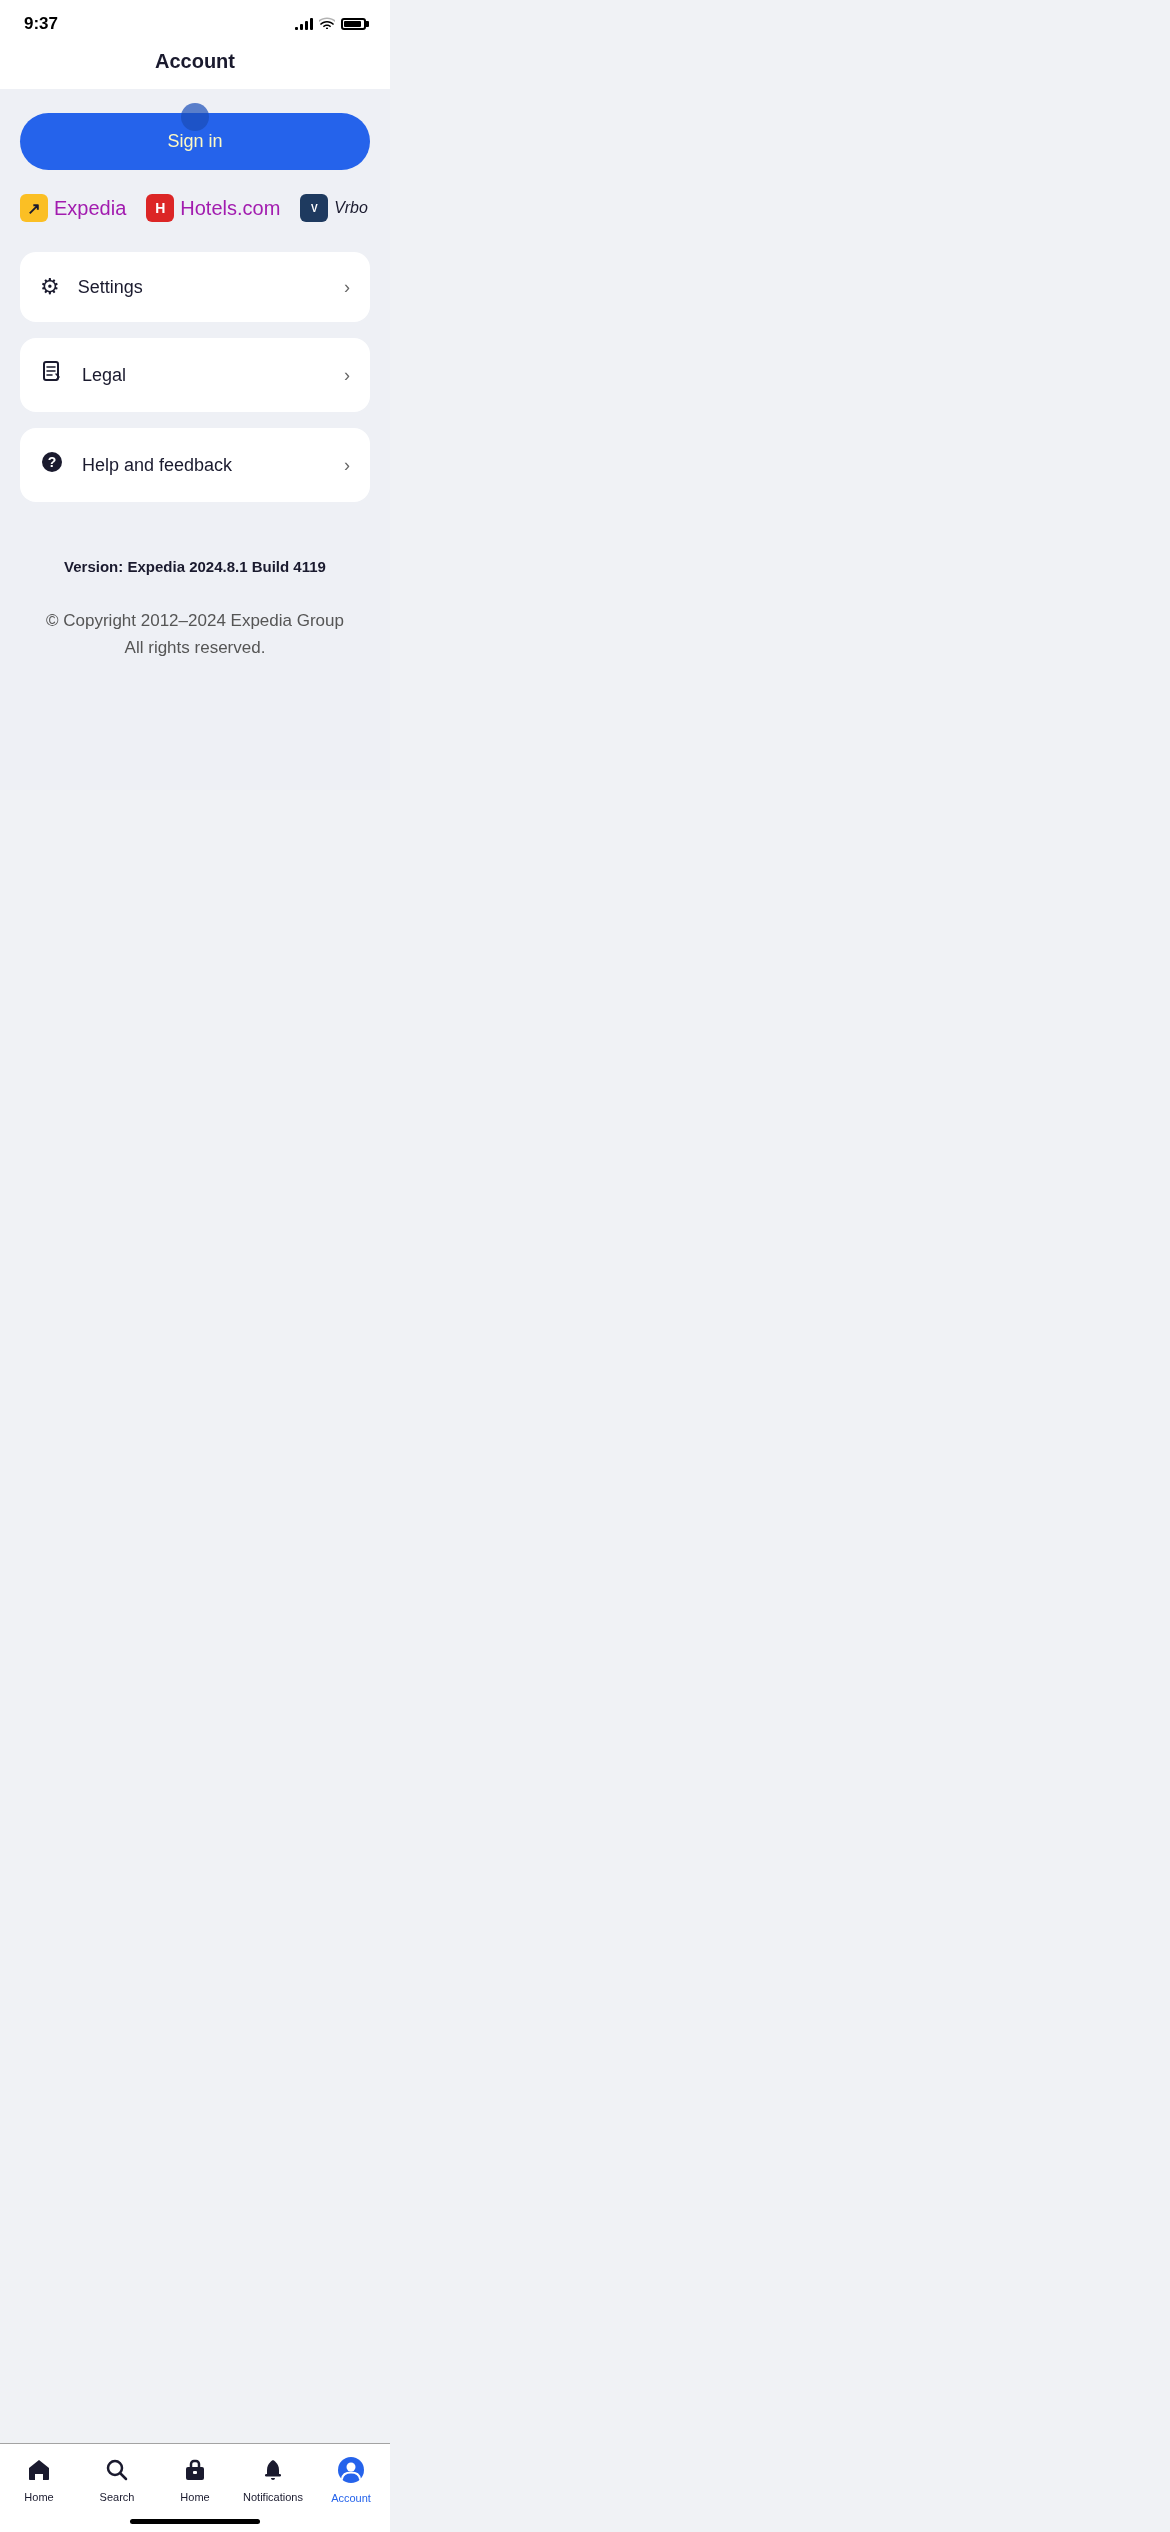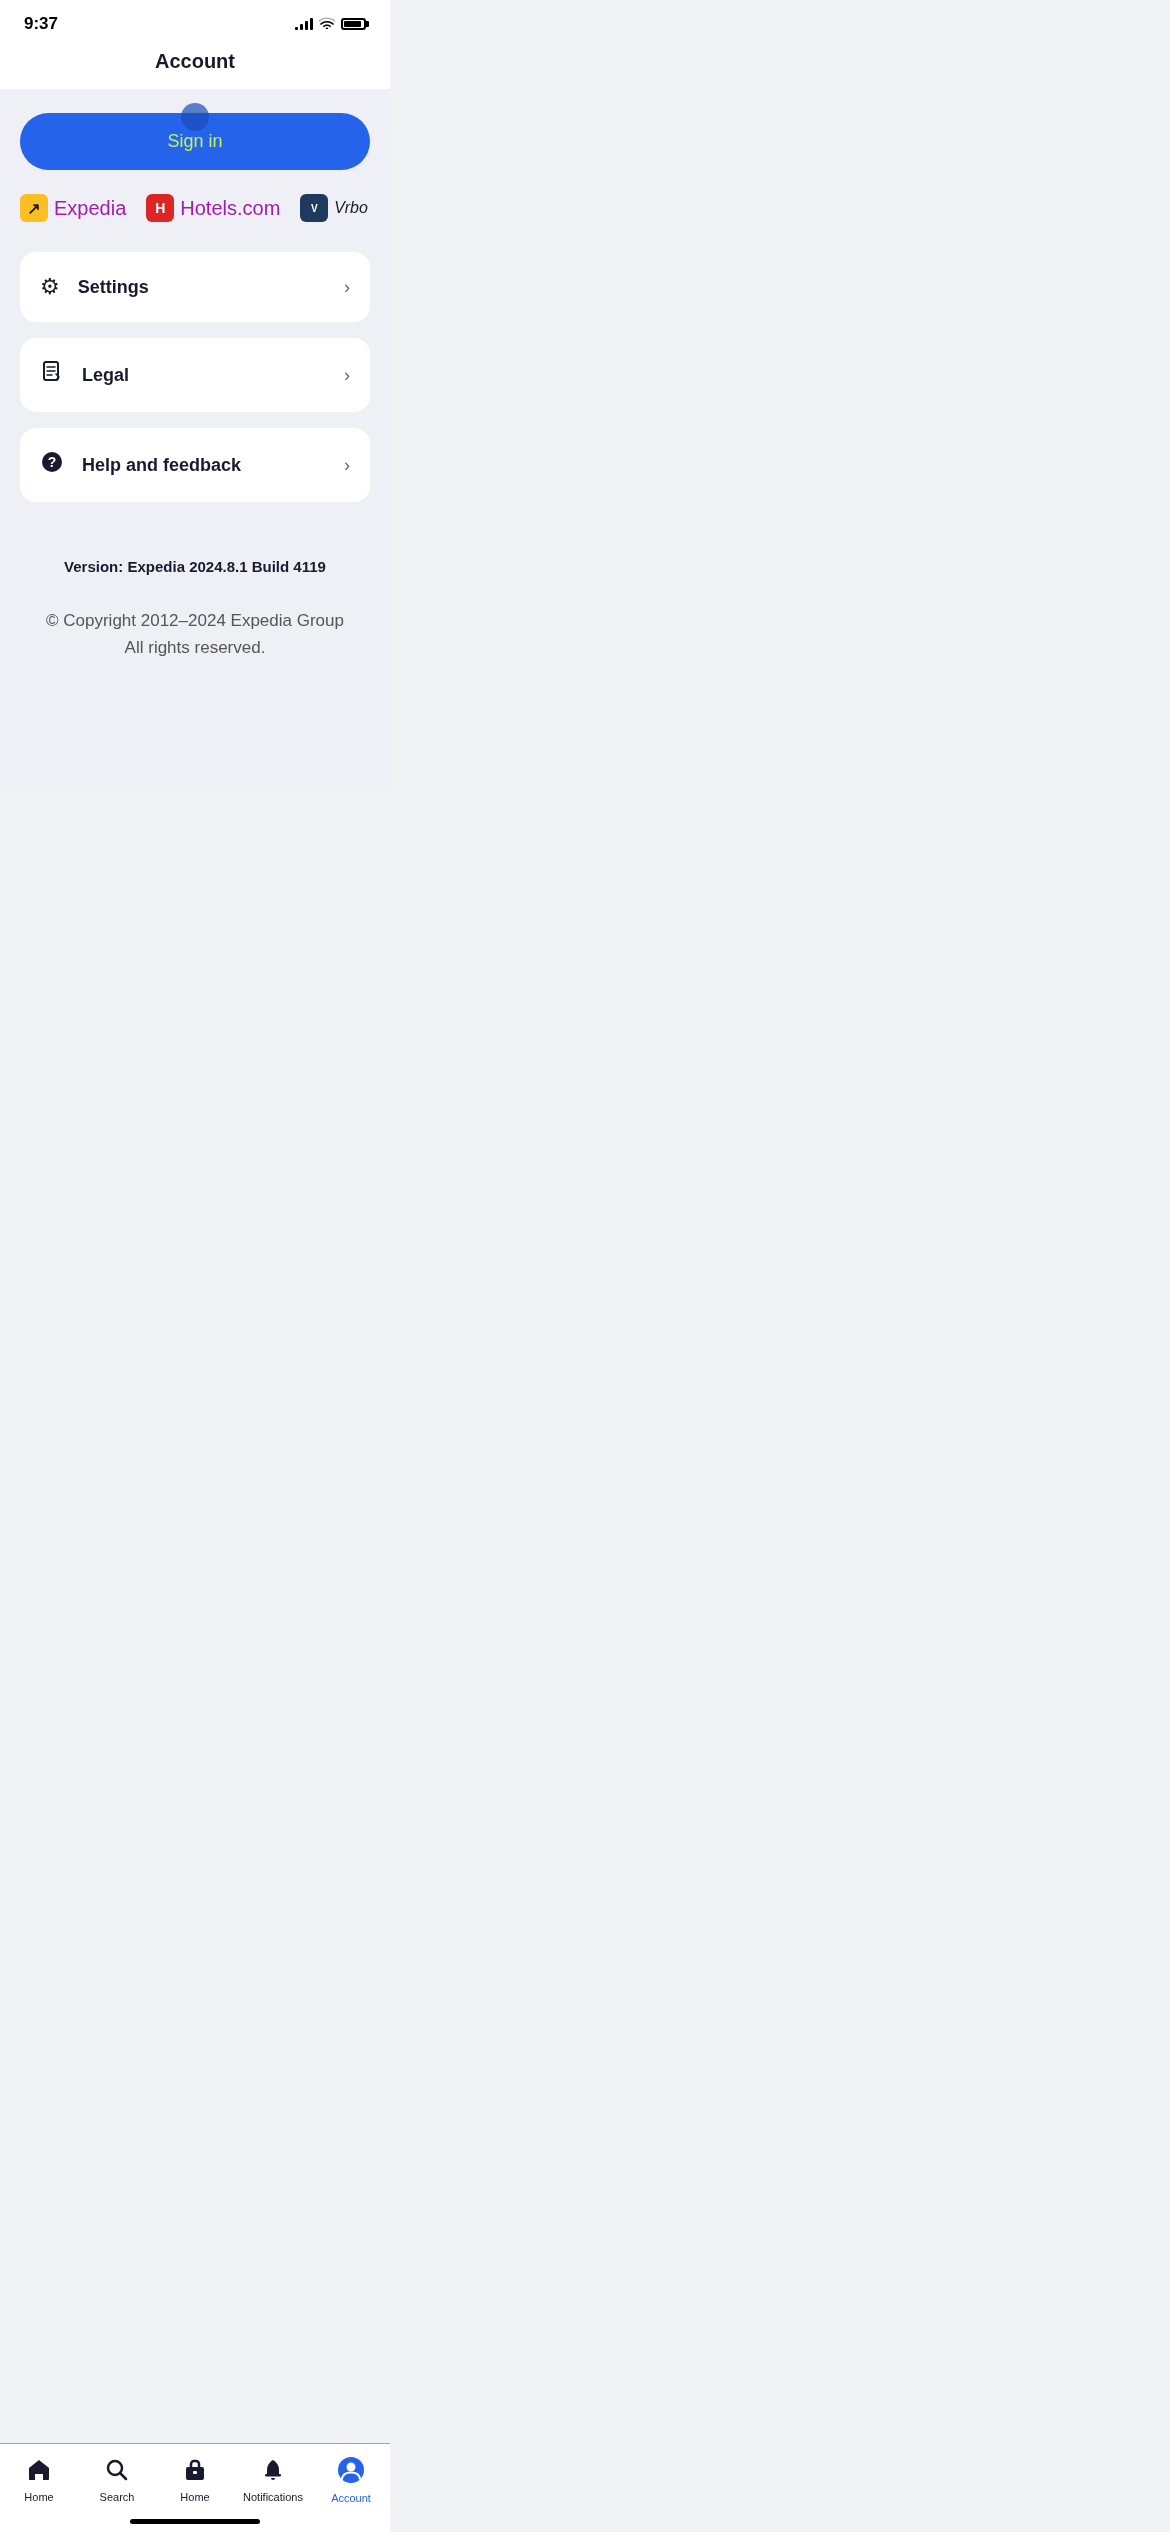--- a/index.html
+++ b/index.html
@@ -99,21 +99,21 @@
     .main-content {
       background: #eef0f5;
       padding: 24px 20px;
       min-height: calc(844px - 60px - 83px);
     }
 
     
     .signin-btn {
       width: 100%;
       background: #2563eb;
-      color: #bef264;
+      color: #fef9c3;
       border: none;
       border-radius: 50px;
       padding: 18px;
       font-size: 18px;
       font-weight: 500;
       cursor: pointer;
       margin-bottom: 24px;
       position: relative;
       display: flex;
       align-items: flex-start;
@@ -225,21 +225,21 @@
     }
 
     .menu-icon {
       font-size: 22px;
       color: #1a1a2e;
     }
 
     .menu-label {
       font-size: 18px;
       color: #1a1a2e;
-      font-weight: 700;
+      font-weight: 400;
     }
 
     .chevron-right {
       font-size: 18px;
       color: #666;
     }
 
     
     .version-section {
       text-align: center;

